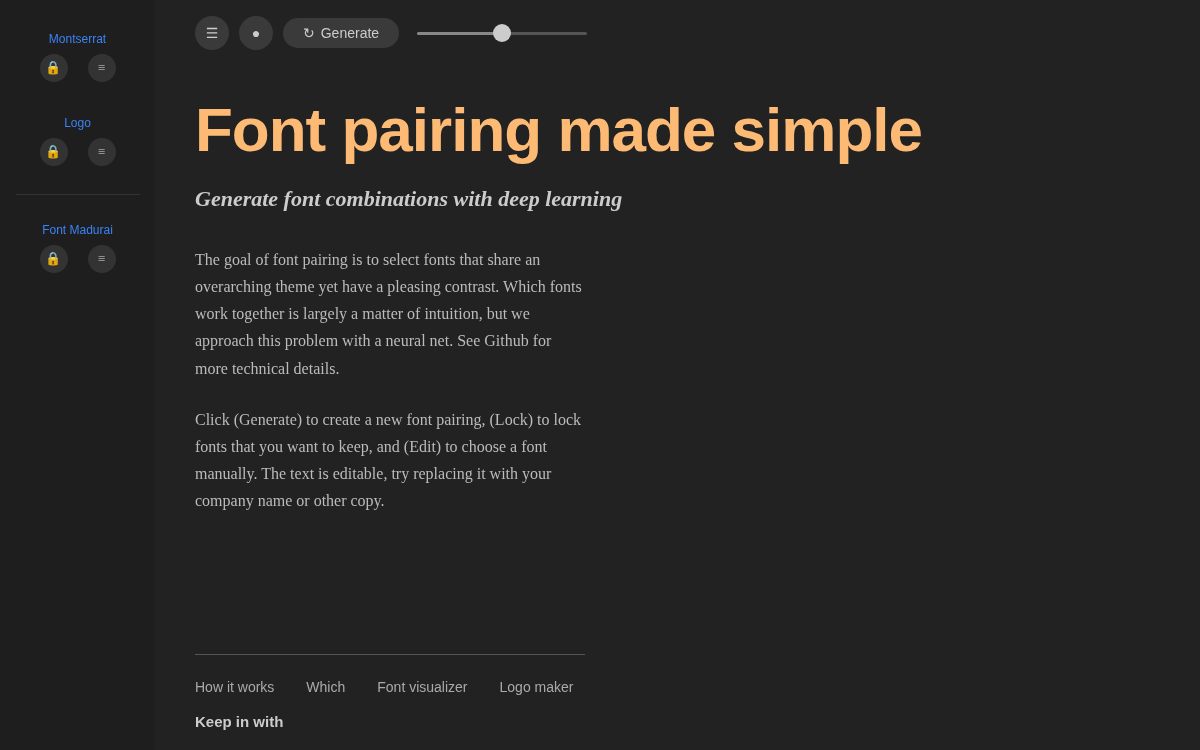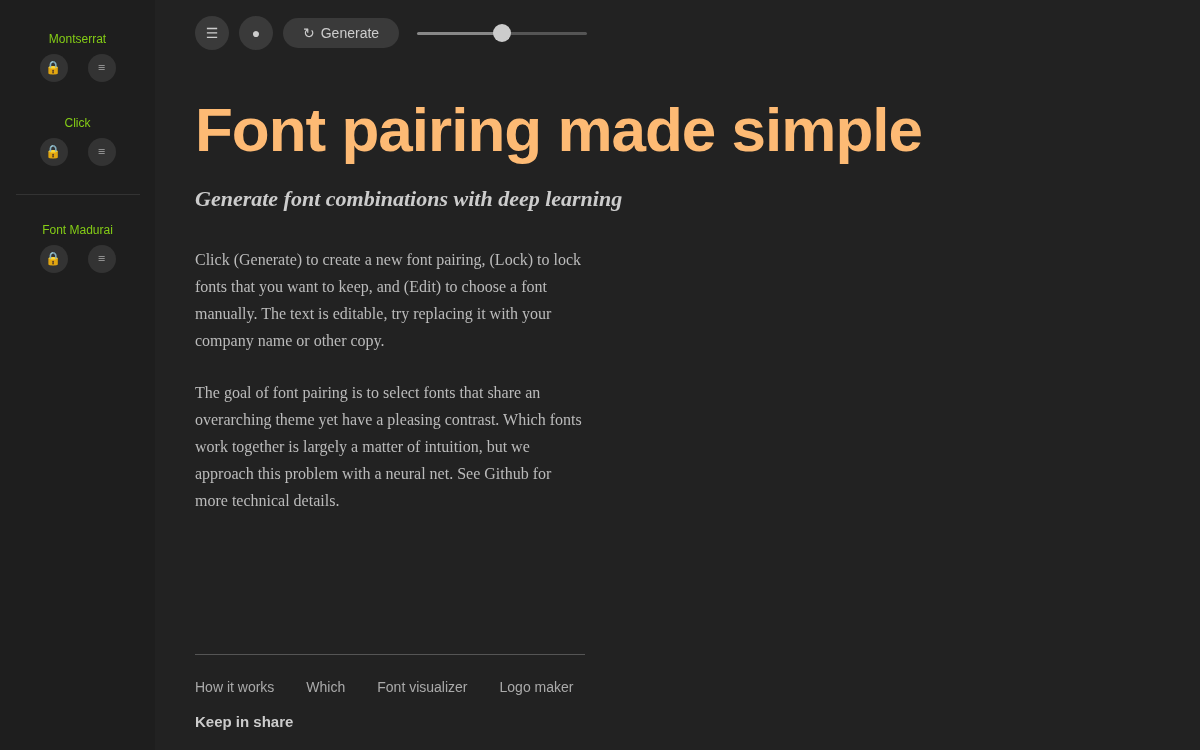--- a/index.html
+++ b/index.html
@@ -34,21 +34,21 @@
       display: flex;
       flex-direction: column;
       align-items: center;
       padding: 12px 10px;
       gap: 8px;
     }
 
     .sidebar-font-name {
       font-family: sans-serif;
       font-size: 12px;
-      color: #84cc16;
+      color: #3b82f6;
       text-align: center;
     }
 
     .sidebar-font-icons {
       display: flex;
       gap: 20px;
       align-items: center;
     }
 
     .sidebar-icon {
@@ -221,21 +221,21 @@
 <aside class="sidebar">
   <div class="sidebar-font-item">
     <span class="sidebar-font-name">Montserrat</span>
     <div class="sidebar-font-icons">
       <div class="sidebar-icon">🔒</div>
       <div class="sidebar-icon">≡</div>
     </div>
   </div>
 
   <div class="sidebar-font-item">
-    <span class="sidebar-font-name">Click</span>
+    <span class="sidebar-font-name">Logo</span>
     <div class="sidebar-font-icons">
       <div class="sidebar-icon">🔒</div>
       <div class="sidebar-icon">≡</div>
     </div>
   </div>
 
   <div class="sidebar-divider"></div>
 
   <div class="sidebar-font-item">
     <span class="sidebar-font-name">Font Madurai</span>
@@ -260,27 +260,27 @@
       <span>Generate</span>
     </button>
     <div class="slider-container">
       <input type="range" class="slider" min="0" max="100" value="50" style="">
     </div>
   </div>
 
   <div class="content">
     <h1 class="headline" contenteditable="true" style="">Font pairing made simple</h1>
     <h2 class="subheadline" contenteditable="true" style="">Generate font combinations with deep learning</h2>
+    <p class="body-text" contenteditable="true" style="">The goal of font pairing is to select fonts that share an overarching theme yet have a pleasing contrast. Which fonts work together is largely a matter of intuition, but we approach this problem with a neural net. See Github for more technical details.</p>
     <p class="body-text" contenteditable="true" style="">Click (Generate) to create a new font pairing, (Lock) to lock fonts that you want to keep, and (Edit) to choose a font manually. The text is editable, try replacing it with your company name or other copy.</p>
-    <p class="body-text" contenteditable="true" style="">The goal of font pairing is to select fonts that share an overarching theme yet have a pleasing contrast. Which fonts work together is largely a matter of intuition, but we approach this problem with a neural net. See Github for more technical details.</p>
   </div>
 
   <div class="footer">
     <div class="footer-divider"></div>
     <div class="footer-links">
       <a class="footer-link">How it works</a>
       <a class="footer-link">Which</a>
       <a class="footer-link">Font visualizer</a>
       <a class="footer-link">Logo maker</a>
     </div>
-    <div class="footer-keep-in-touch">Keep in share</div>
+    <div class="footer-keep-in-touch">Keep in with</div>
   </div>
 </main>
 
 </body></html>

